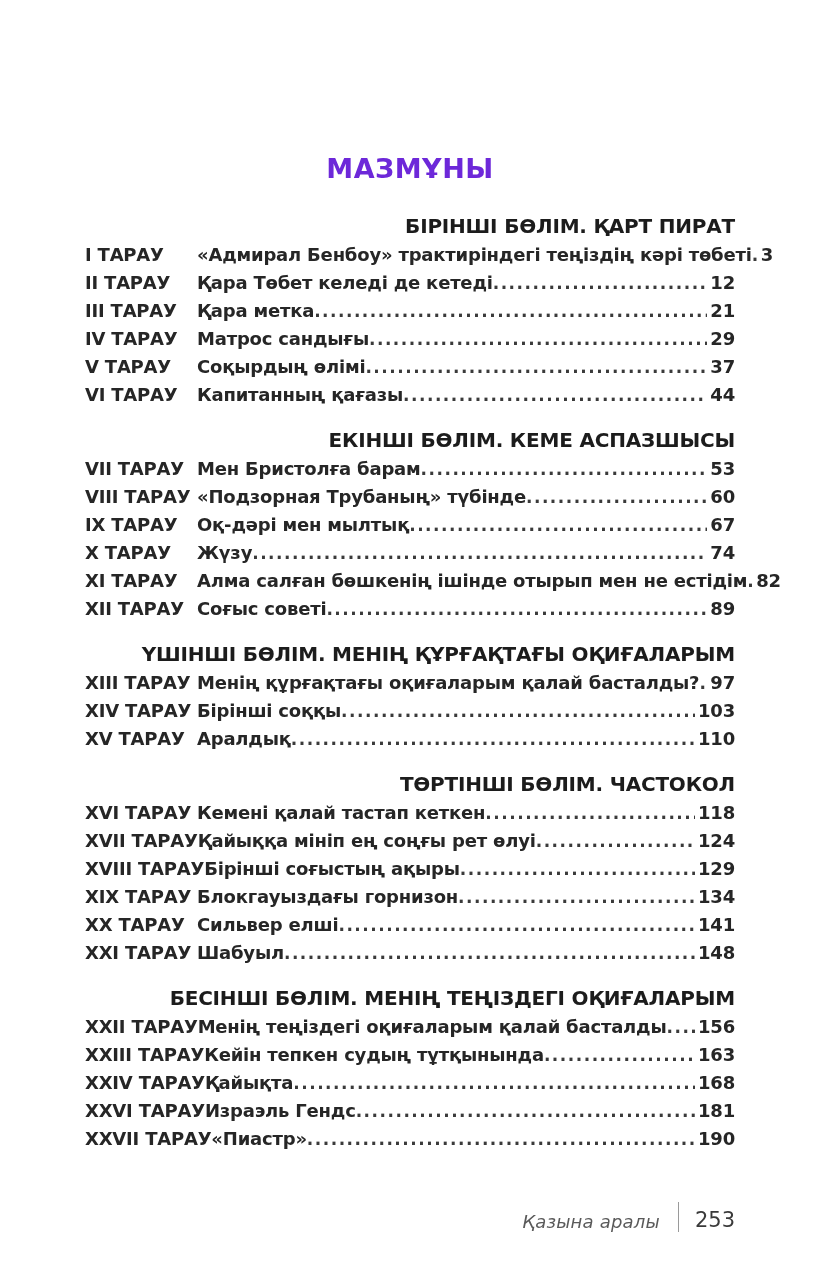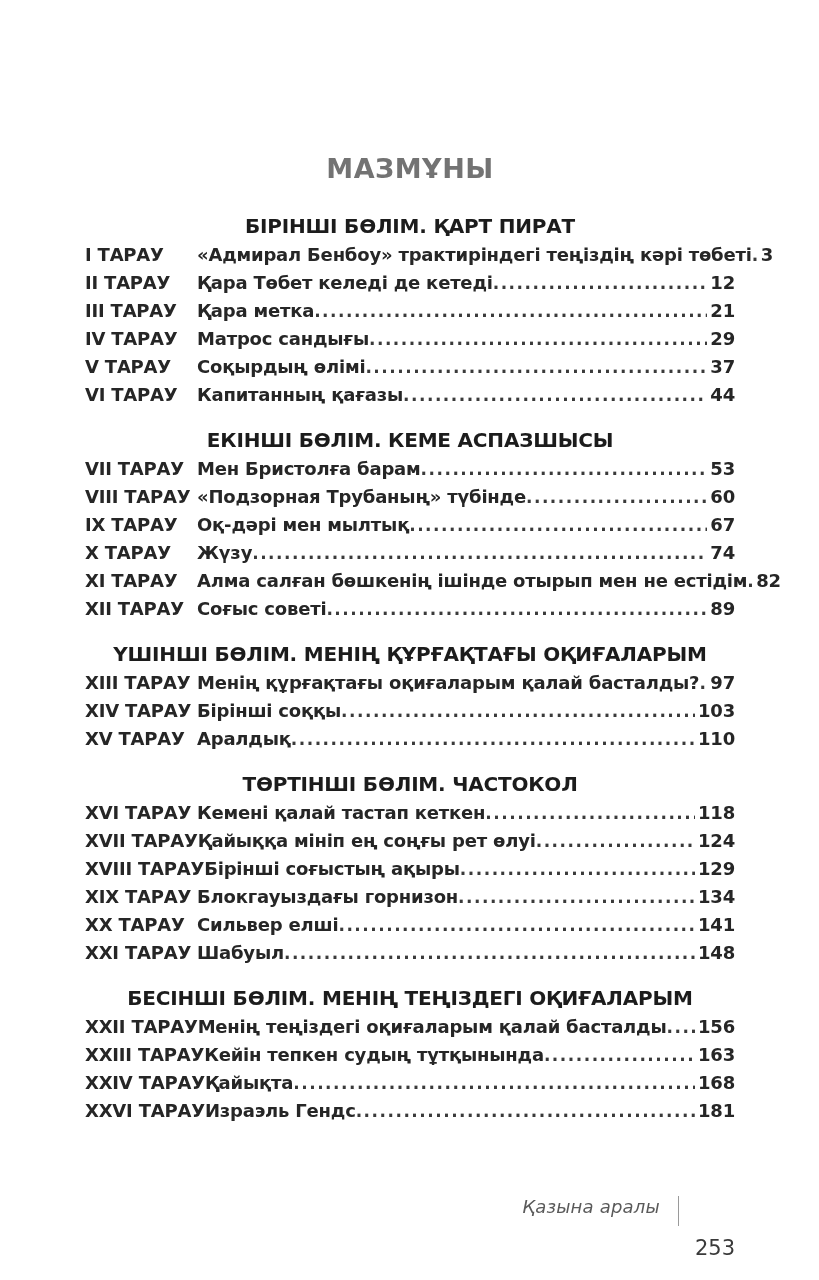--- a/index.html
+++ b/index.html
@@ -22,26 +22,26 @@
     top: 150px;
     width: 650px;
   }
   .page-title {
     text-align: center;
     font-size: 27px;
     font-weight: 700;
     letter-spacing: 0.5px;
     line-height: 38px;
     margin: 0 0 24px 0;
-    color: #737373;
+    color: #6d28d9;
   }
   .section { margin-top: 17px; }
   .section:first-of-type { margin-top: 0; }
   .section-heading {
-    text-align: center;
+    text-align: right;
     font-size: 20px;
     font-weight: 700;
     line-height: 29px;
     letter-spacing: -0.2px;
     margin: 0;
     color: #1c1c1c;
   }
   .row {
     display: flex;
     align-items: baseline;
@@ -74,21 +74,21 @@
     flex: 0 0 auto;
     padding-left: 3px;
     text-align: right;
     color: #262626;
   }
   .footer {
     position: absolute;
     top: 1196px;
     right: 84px;
     display: flex;
-    align-items: flex-start;
+    align-items: flex-end;
     height: 36px;
   }
   .footer-book-title {
     font-style: italic;
     font-size: 18px;
     color: #5a5a5a;
     letter-spacing: 0.2px;
   }
   .footer-divider {
     width: 1px;
@@ -301,20 +301,26 @@
   </div>
 
 
   <div class="row">
     <span class="chap-label">XXVI ТАРАУ</span>
     <span class="chap-title">Израэль Гендс</span>
     <span class="dots"></span>
     <span class="page-num">181</span>
   </div>
 
+  <div class="row">
+    <span class="chap-label">XXVII ТАРАУ</span>
+    <span class="chap-title">«Пиастр»</span>
+    <span class="dots"></span>
+    <span class="page-num">190</span>
+  </div>
 </div>
   </div>
 </div>
   </div>
 
   <div class="footer">
     <span class="footer-book-title">Қазына аралы</span>
     <span class="footer-divider"></span>
     <span class="footer-page-number">253</span>
   </div>

